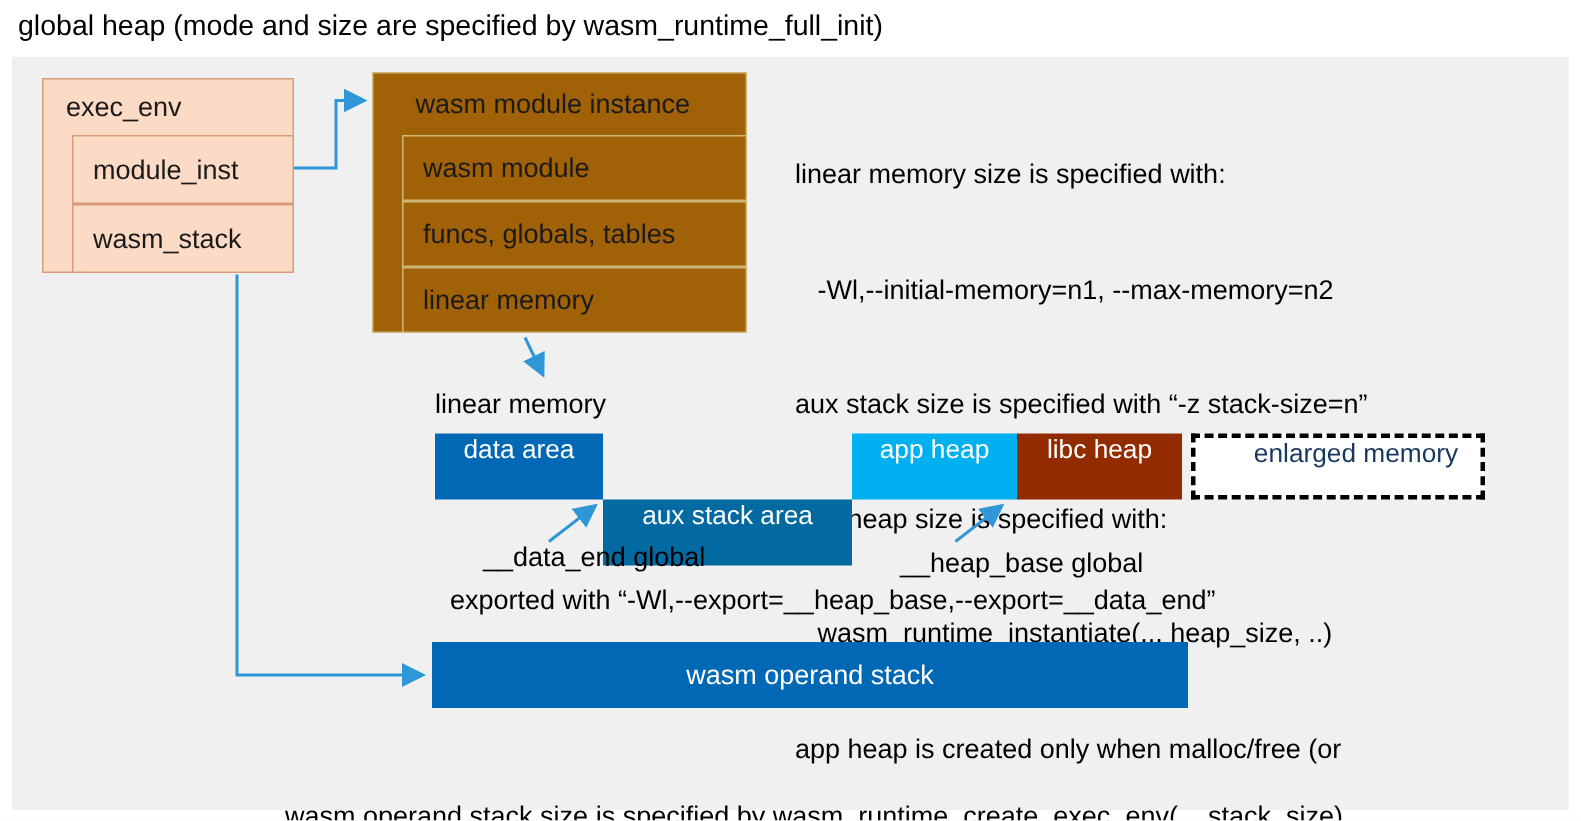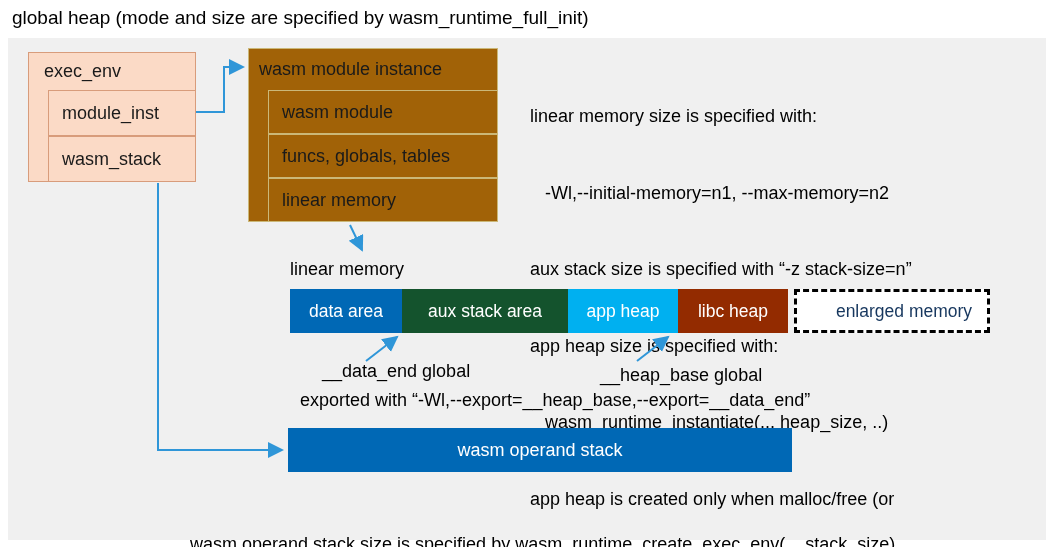--- a/index.html
+++ b/index.html
@@ -16,30 +16,30 @@
   .pink  { background: #fbdac6; border-color: #d89c7b; }
   .cream { background: #a16207; border-color: #cbb878; }
   .pad { padding-left: 13px; }
 
   .exec-outer   { left: 28px;  top: 52px;  width: 168px; height: 130px; }
   .exec-label   { left: 28px;  top: 52px;  width: 168px; height: 38px; border: none; background: transparent; padding-left: 16px; }
   .module-inst  { left: 48px;  top: 90px;  width: 148px; height: 46px; }
   .wasm-stack   { left: 48px;  top: 136px; width: 148px; height: 46px; }
 
   .wmi-outer    { left: 248px; top: 48px;  width: 250px; height: 174px; }
-  .wmi-label    { left: 246px; top: 48px;  width: 250px; height: 42px; border: none; background: transparent; }
+  .wmi-label    { left: 264px; top: 48px;  width: 250px; height: 42px; border: none; background: transparent; }
   .wmi-row1     { left: 268px; top: 90px;  width: 230px; height: 44px; }
   .wmi-row2     { left: 268px; top: 134px; width: 230px; height: 44px; }
   .wmi-row3     { left: 268px; top: 178px; width: 230px; height: 44px; }
 
   .notes { left: 530px; top: 53px; font-size: 18px; line-height: 25.5px; white-space: pre; color: #000; }
 
   .lm-label { left: 290px; top: 259px; font-size: 18px; }
 
-  .seg { top: 289px; height: 44px; display: flex; align-items: center; justify-content: center;
+  .seg { top: 289px; height: 44px; display: flex; align-items: flex-start; justify-content: center;
          color: #fff; font-size: 17.5px; }
   .seg-data     { left: 290px; width: 112px; }
   .seg-aux      { left: 402px; width: 166px; }
   .seg-appheap  { left: 568px; width: 110px; }
   .seg-libc     { left: 678px; width: 110px; }
   .seg-enlarged { left: 794px; width: 196px; border: 3px dashed #000; color: #17375e; background: #fff; padding-left: 24px; }
 
   .ann-dataend  { left: 322px; top: 361px; font-size: 18px; }
   .ann-heapbase { left: 600px; top: 365px; font-size: 18px; }
   .ann-export   { left: 300px; top: 390px; font-size: 18px; }
@@ -90,21 +90,21 @@
     <div>   wasm_runtime_instantiate(.., heap_size, ..)</div>
     <div>app heap is created only when malloc/free (or</div>
     
   </div>
 
   <div class="abs lm-label">linear memory</div>
 
   <div class="abs seg seg-data" style="background-color: rgb(0, 104, 181);">
     <span>data area</span>
   </div>
-  <div class="abs seg seg-aux" style="background-color: #14532d;">
+  <div class="abs seg seg-aux" style="background-color: #0369a1; margin-top: 44px;">
     <span>aux stack area</span>
   </div>
   <div class="abs seg seg-appheap" style="background-color: rgb(0, 176, 240);">
     <span>app heap</span>
   </div>
   <div class="abs seg seg-libc" style="background-color: rgb(147, 43, 0);">
     <span>libc heap</span>
   </div>
   <div class="abs seg seg-enlarged" style="background-color: rgb(255, 255, 255);">
     <span>enlarged memory</span>

